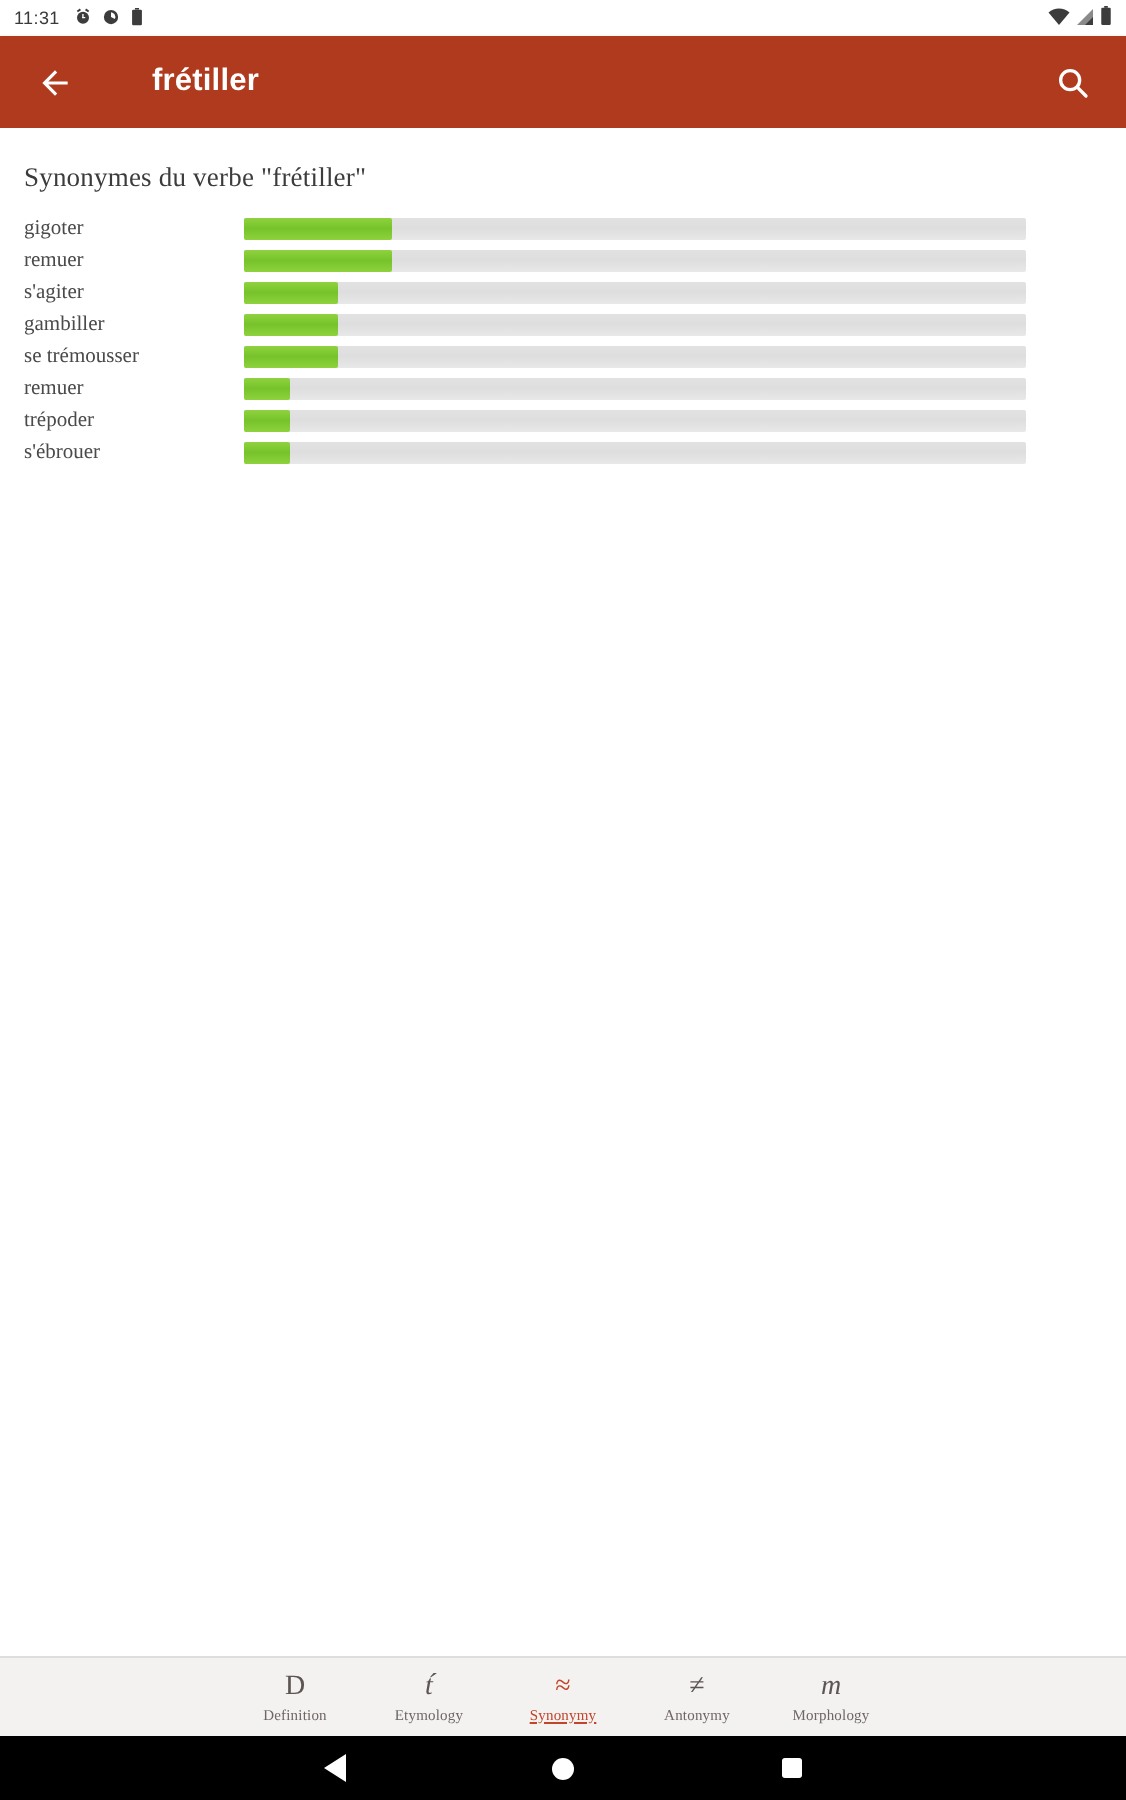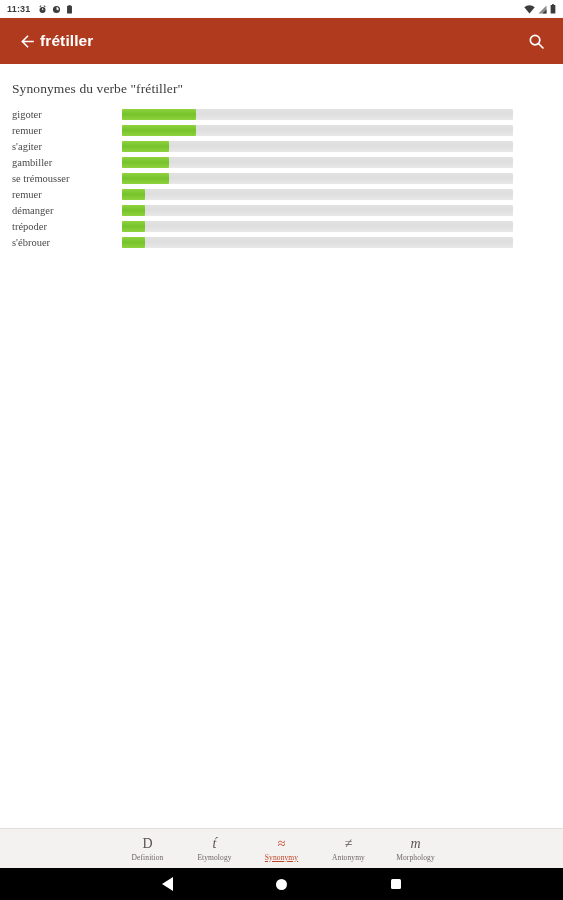--- a/index.html
+++ b/index.html
@@ -11,21 +11,20 @@
     position:relative;
   }
 
   
   #status-bar{
     height:18px; width:100%;
     background:#ffffff;
     display:flex; align-items:center;
     padding:0 6px 0 7px;
     position:relative;
-    font-weight:bold;
   }
   #status-time{
     font-size:9px; color:#3a3a3a; letter-spacing:.2px;
     font-family:"Liberation Sans", sans-serif;
     line-height:18px;
   }
   .status-left-icons{ display:flex; align-items:center; gap:5px; margin-left:7px; }
   .status-right-icons{ position:absolute; right:7px; top:0; height:18px;
                        display:flex; align-items:center; gap:3px; }
   .sicon{ display:block; }
@@ -35,21 +34,21 @@
     height:46px; width:100%;
     background:#b03a1e;
     display:flex; align-items:center;
     padding:0 14px;
     position:relative;
     box-shadow:0 1px 2px rgba(0,0,0,.25);
   }
   #back-btn{ width:26px; height:26px; display:flex; align-items:center; justify-content:center; cursor:pointer;}
   #app-title{
     color:#ffffff; font-size:15.5px; font-weight:600;
-    letter-spacing:.1px;
+    margin-left:36px; letter-spacing:.1px;
   }
   #search-btn{
     position:absolute; right:14px; top:50%; transform:translateY(-50%);
     width:26px; height:26px; display:flex; align-items:center; justify-content:center;
     cursor:pointer;
   }
 
   
   #content{
     position:absolute; left:0; right:0;
@@ -240,26 +239,20 @@
           <div class="syn-fill" style="width: 12%;"></div>
         </div>
       </div>
       <div class="syn-row">
         <div class="syn-label">remuer</div>
         <div class="syn-track">
           <div class="syn-fill" style="width: 6%;"></div>
         </div>
       </div>
       <div class="syn-row">
-        <div class="syn-label">démanger</div>
-        <div class="syn-track">
-          <div class="syn-fill" style="width: 6%;"></div>
-        </div>
-      </div>
-      <div class="syn-row">
         <div class="syn-label">trépoder</div>
         <div class="syn-track">
           <div class="syn-fill" style="width: 6%;"></div>
         </div>
       </div>
       <div class="syn-row">
         <div class="syn-label">s'ébrouer</div>
         <div class="syn-track">
           <div class="syn-fill" style="width: 6%;"></div>
         </div>

